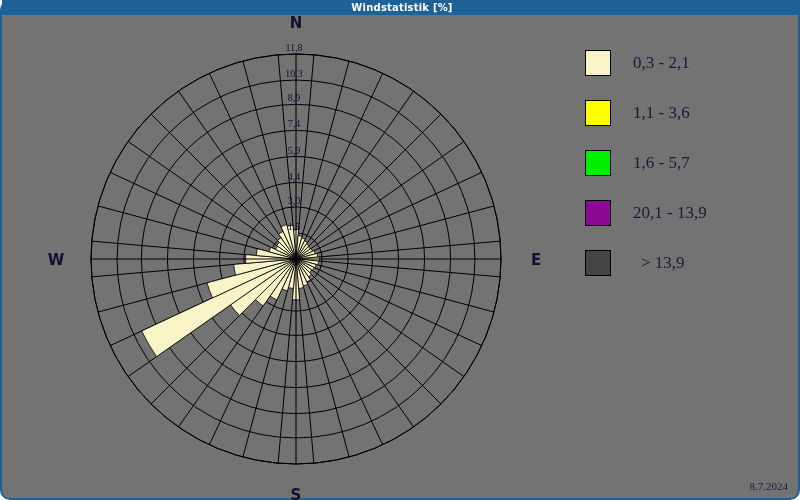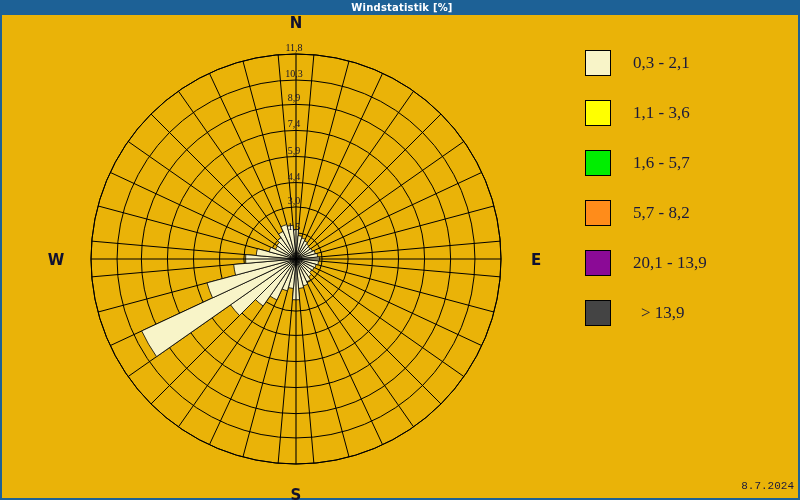--- a/index.html
+++ b/index.html
@@ -10,21 +10,22 @@
     font-family:"Liberation Serif", serif;
     overflow:hidden;
     position:relative;
   }
   #app{
     position:absolute;inset:0;
     border-left:2px solid #1d6196;
     border-right:2px solid #1d6196;
     border-bottom:2px solid #1d6196;
     box-sizing:border-box;
-    background:#eab308;
+    background:#737373;
+    border-radius:10px;
   }
   #titlebar{
     position:absolute;left:0;top:0;width:800px;height:15px;
     background:#1d6196;
     color:#ffffff;
     font-family:"DejaVu Sans", sans-serif;
     font-size:10px;
     font-weight:bold;
     display:flex;align-items:center;justify-content:center;
     letter-spacing:.2px;
@@ -47,22 +48,22 @@
   }
   .legend-label{
     margin-left:22px;
     font-family:"Liberation Serif", serif;
     font-size:17px;
     color:#1a1a3c;
     white-space:nowrap;
   }
   .legend-label.gt{margin-left:30px;text-align:right;}
   #datestamp{
-    position:absolute;right:4px;bottom:6px;
-    font-family:Liberation Mono, monospace;
+    position:absolute;right:10px;bottom:6px;
+    font-family:Liberation Serif, serif;
     font-size:11px;
     color:#1a1a3c;
   }
   .compass{
     font-family:"DejaVu Sans", sans-serif;
     font-size:15px;
     font-weight:bold;
     fill:#101030;
   }
   .rtick{
@@ -199,24 +200,20 @@
       </div>
       <div class="legend-row">
         <div class="legend-swatch" style="background: rgb(255, 255, 0);"></div>
         <div class="legend-label">1,1 - 3,6</div>
       </div>
       <div class="legend-row">
         <div class="legend-swatch" style="background: rgb(0, 238, 0);"></div>
         <div class="legend-label">1,6 - 5,7</div>
       </div>
       <div class="legend-row">
-        <div class="legend-swatch" style="background: rgb(255, 140, 26);"></div>
-        <div class="legend-label">5,7 - 8,2</div>
-      </div>
-      <div class="legend-row">
         <div class="legend-swatch" style="background: rgb(139, 10, 150);"></div>
         <div class="legend-label">20,1 - 13,9</div>
       </div>
       <div class="legend-row">
         <div class="legend-swatch" style="background: rgb(68, 68, 68);"></div>
         <div class="legend-label gt">&gt; 13,9</div>
       </div>
     </div>
 
   <div id="datestamp">8.7.2024</div>

